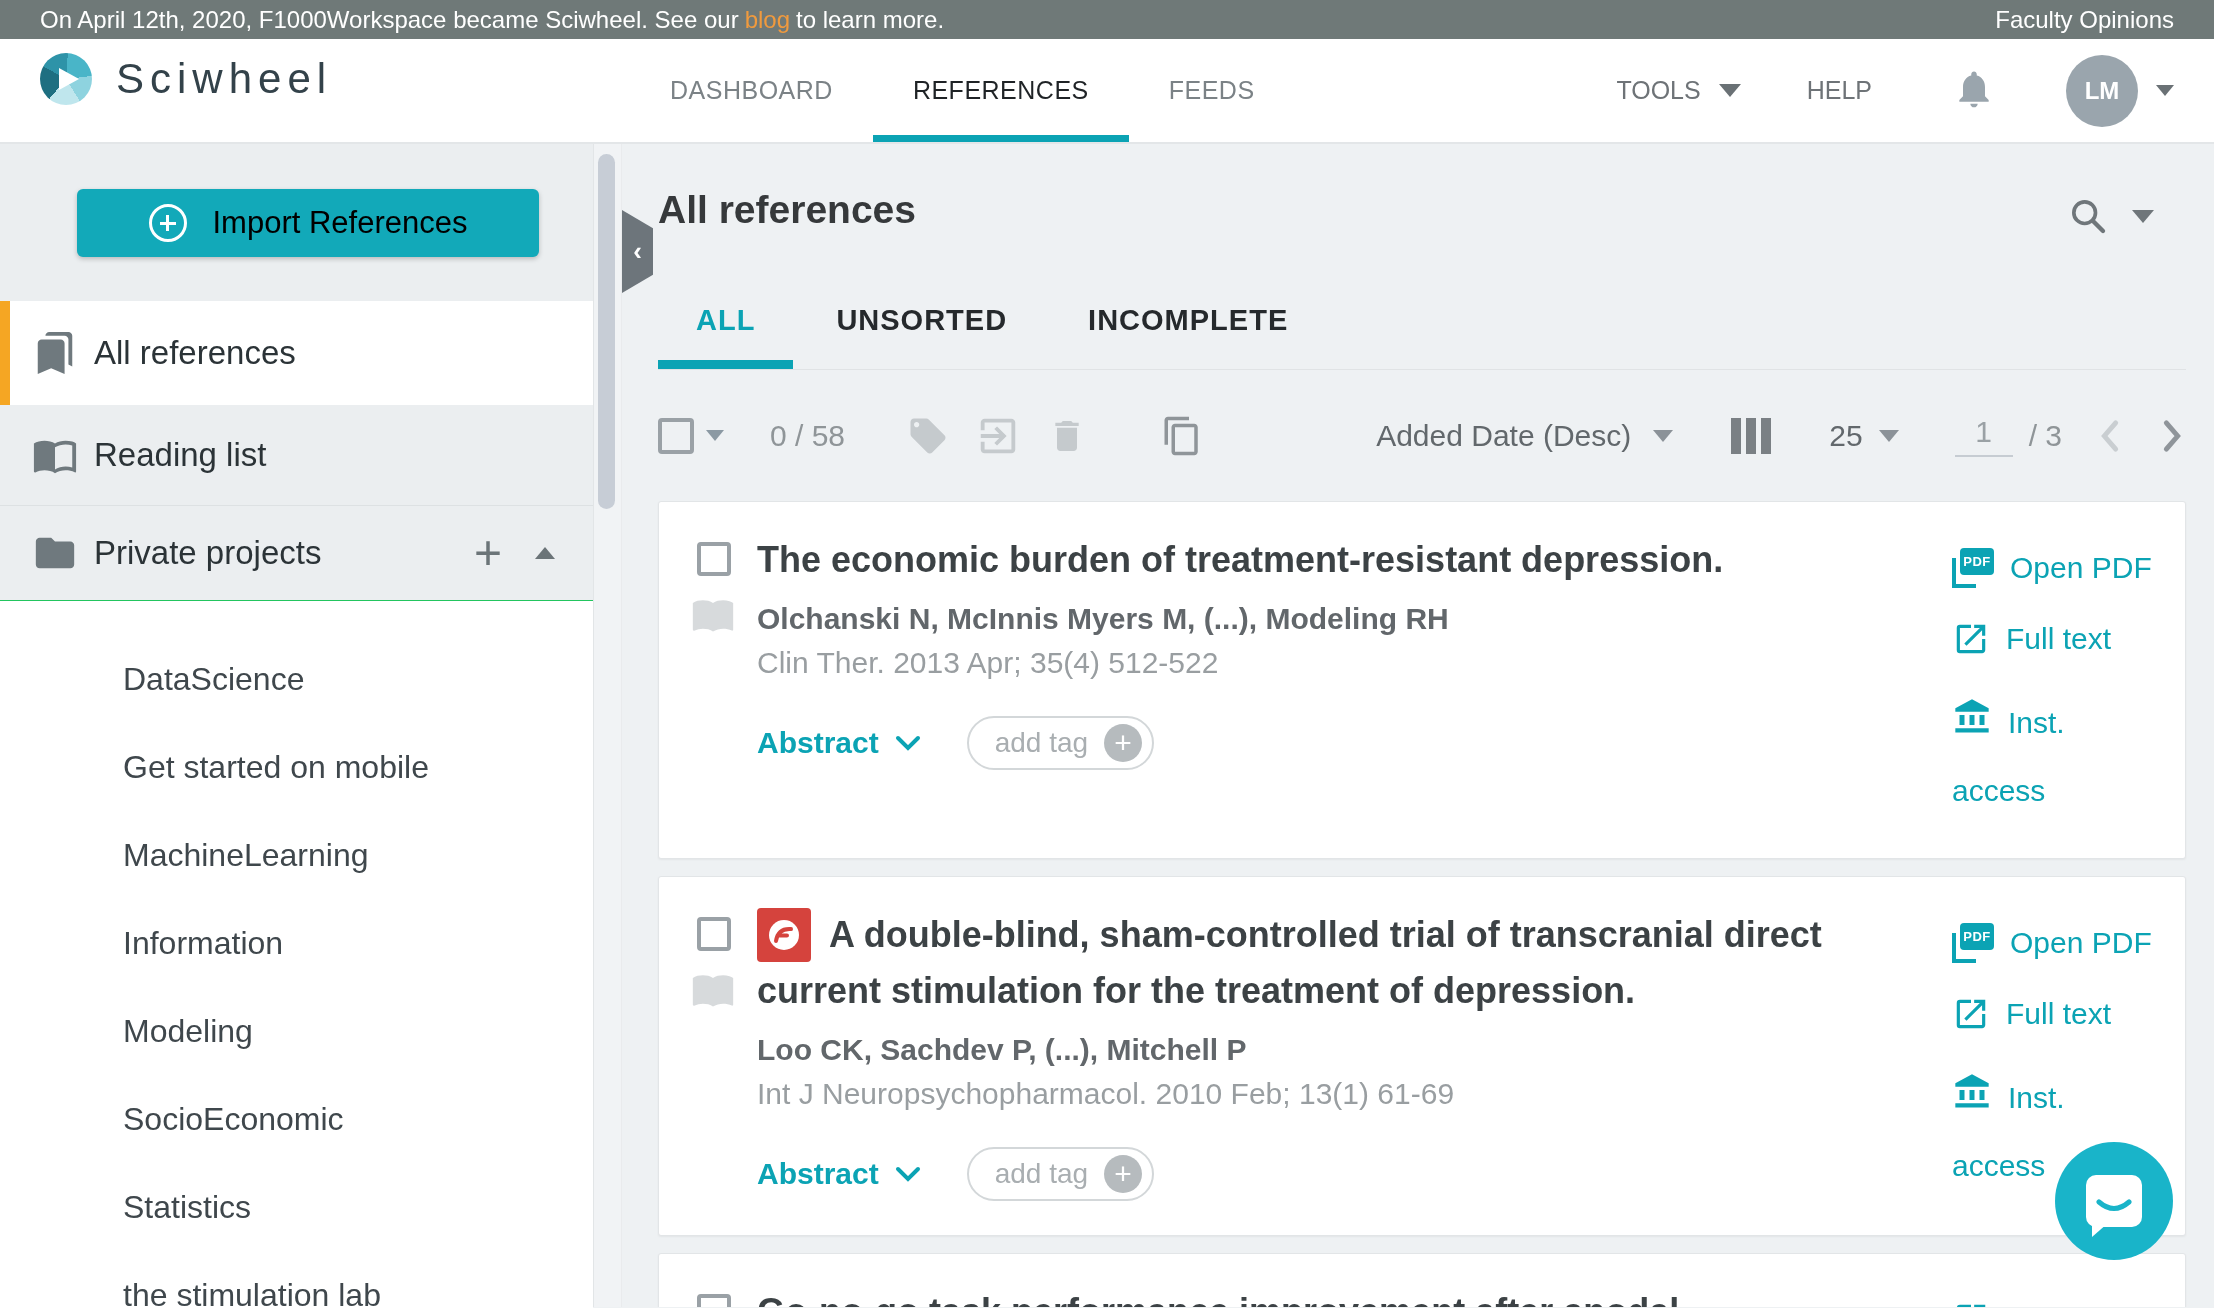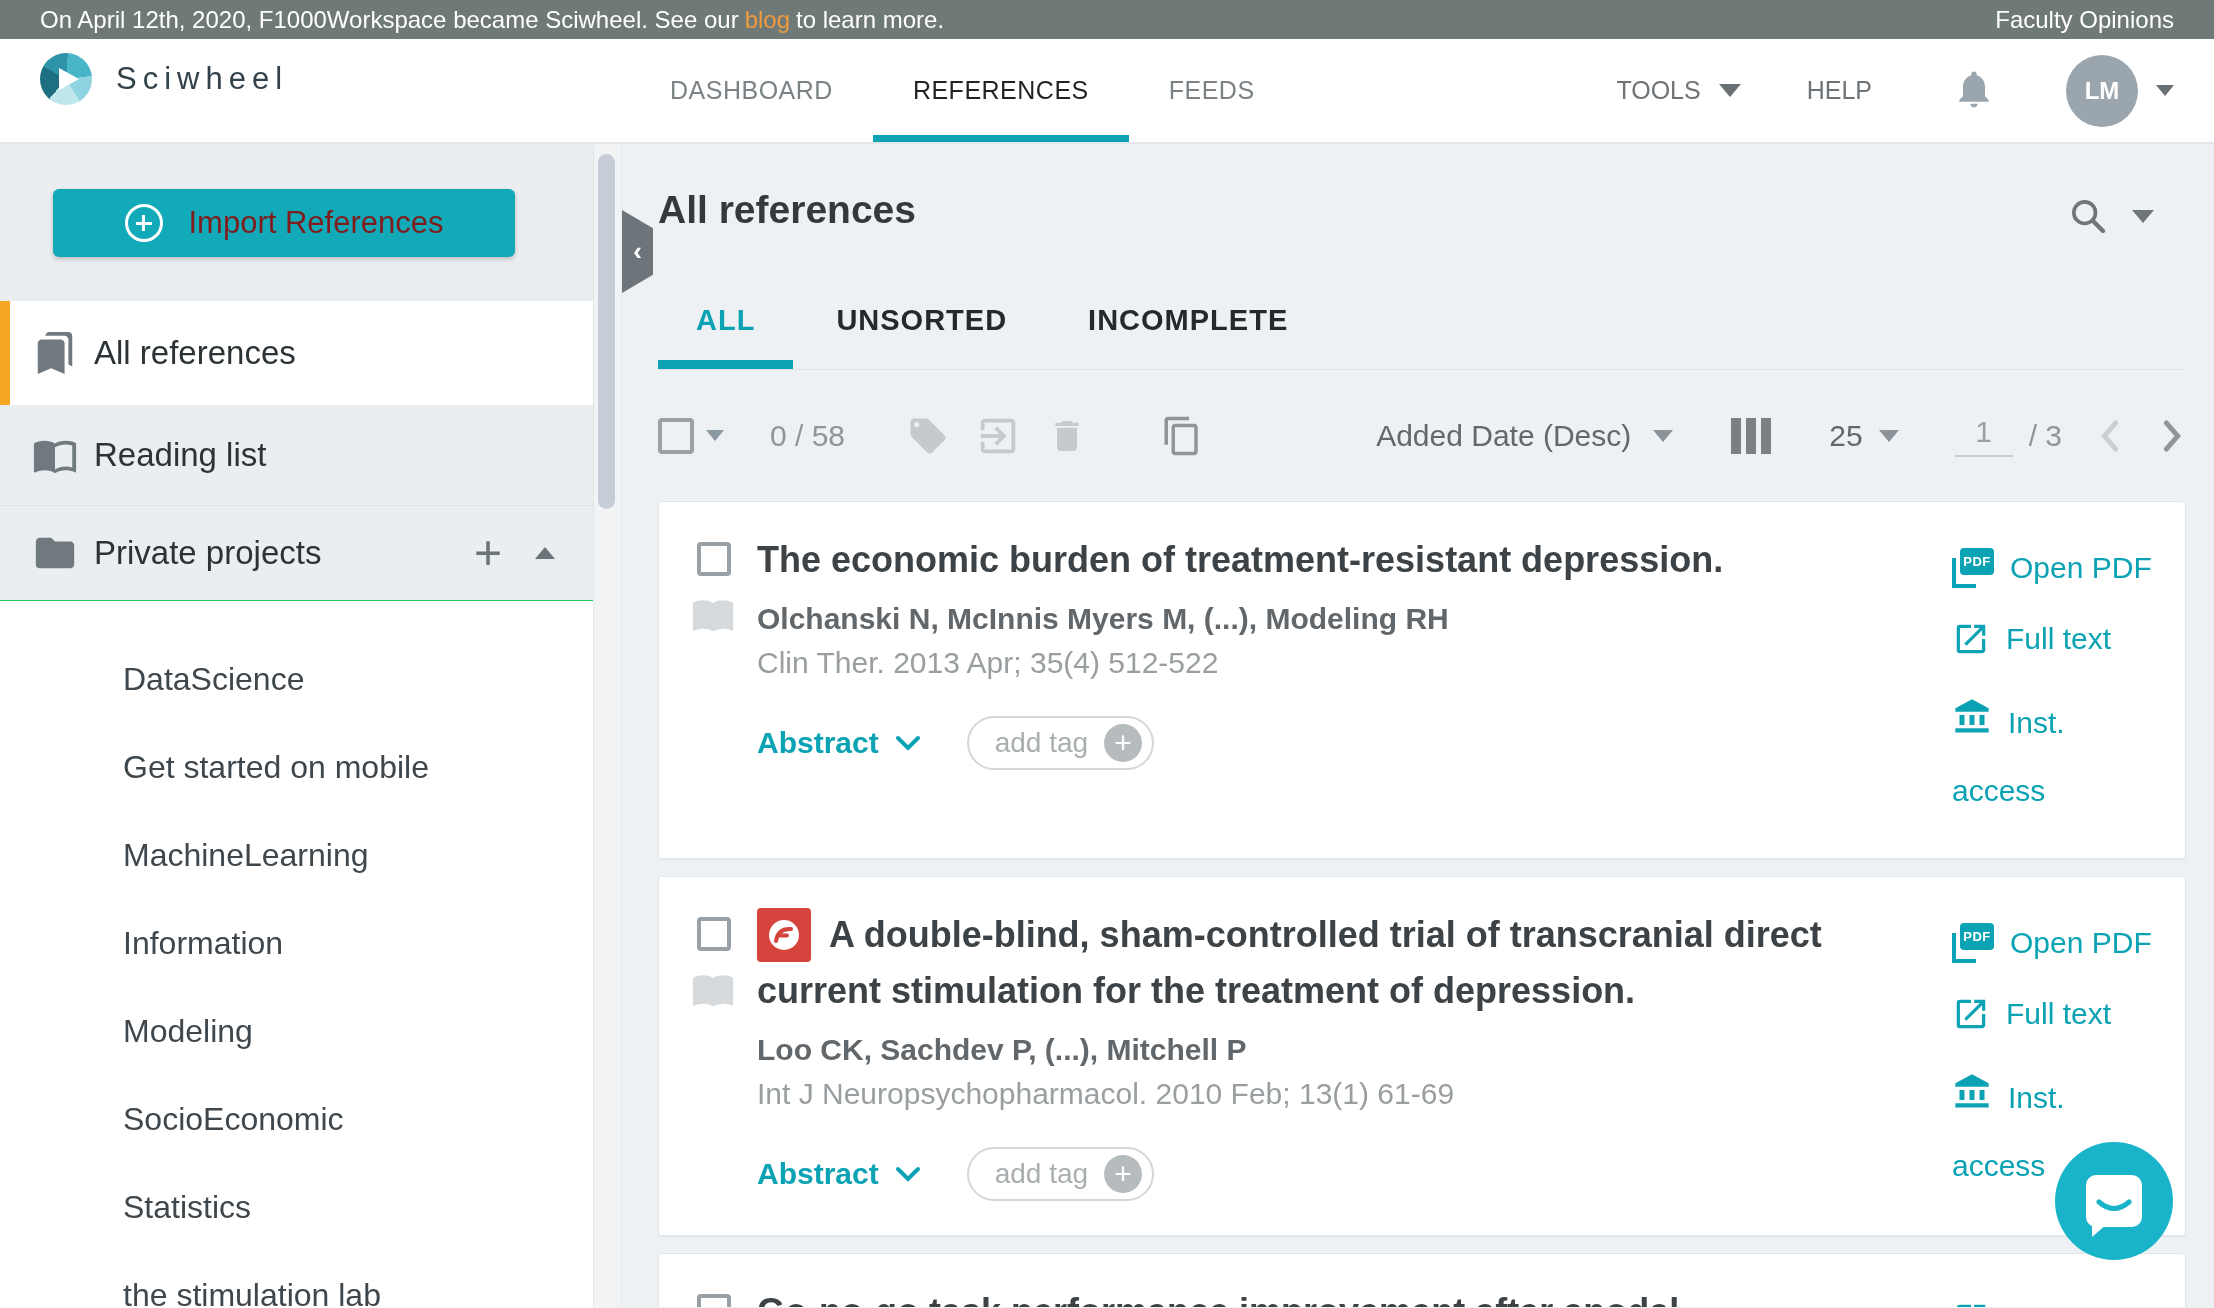--- a/index.html
+++ b/index.html
@@ -14,21 +14,21 @@
   .banner .spacer { flex:1; }
 
   
   .header { position:relative; height:105px; background:#ffffff; border-bottom:2px solid #e3e6e8; }
   .brand { position:absolute; left:40px; top:14px; display:flex; align-items:center; }
   .logo { width:52px; height:52px; border-radius:50%;
           background:conic-gradient(from 220deg,#1e6f81 0 22%,#2e93a8 0 40%,#49b5c8 0 62%,#8ed3df 0 80%,#bfe6ed 0 100%);
           position:relative; }
   .logo::after { content:""; position:absolute; left:19px; top:15px; width:0; height:0;
           border-left:20px solid #ffffff; border-top:11px solid transparent; border-bottom:11px solid transparent; }
-  .brand-name { margin-left:24px; font-size:31px; letter-spacing:6px; color:#33424a; }
+  .brand-name { margin-left:24px; font-size:42px; letter-spacing:6px; color:#33424a; }
 
   .main-nav { position:absolute; left:630px; top:0; height:103px; display:flex; }
   .nav-item { position:relative; padding:0 40px; display:flex; align-items:center;
               font-size:25px; font-weight:500; letter-spacing:.5px; color:#7b8286; cursor:pointer; }
   .nav-item.active { color:#1f2326; }
   .nav-item.active::after { content:""; position:absolute; left:0; right:0; bottom:0; height:7px; background:#0ba3b4; }
 
   .header-right { position:absolute; right:40px; top:0; height:103px; display:flex; align-items:center; }
   .hr-item { display:flex; align-items:center; font-size:25px; font-weight:500; color:#6e7377; cursor:pointer; }
   .caret { width:0; height:0; border-left:11px solid transparent; border-right:11px solid transparent;
@@ -43,23 +43,23 @@
   .help { margin-left:56px; }
   .avatar-caret { margin-left:18px; }
 
   
   .app-body { display:flex; height:1163px; }
 
   
   .sidebar { width:593px; background:#ebeef0; position:relative; flex:none; }
   .import-wrap { padding:45px 0 44px 53px; }
   .import-btn { width:462px; height:68px; background:#12a9b9; border:none; border-radius:6px;
-                color:#7f1d1d; font-size:31px; font-weight:500; display:flex; align-items:center;
+                color:#000000; font-size:31px; font-weight:500; display:flex; align-items:center;
                 justify-content:center; cursor:pointer; box-shadow:0 2px 5px rgba(0,0,0,.22);
-                font-family:inherit; }
+                font-family:inherit;margin-left:24px; }
   .plus-circle { width:38px; height:38px; border:3px solid #fff; border-radius:50%; margin-right:26px;
                  position:relative; flex:none; }
   .plus-circle::before,.plus-circle::after { content:""; position:absolute; background:#fff; }
   .plus-circle::before { left:8px; top:14.5px; width:16px; height:3px; }
   .plus-circle::after { left:14.5px; top:8px; width:3px; height:16px; }
 
   .side-item { position:relative; display:flex; align-items:center; padding-left:32px;
                font-size:33px; font-weight:500; color:#2b3337; cursor:pointer; }
   .side-item .icon { width:46px; margin-right:16px; flex:none; display:flex; }
   .si-all { height:104px; background:#ffffff; }

